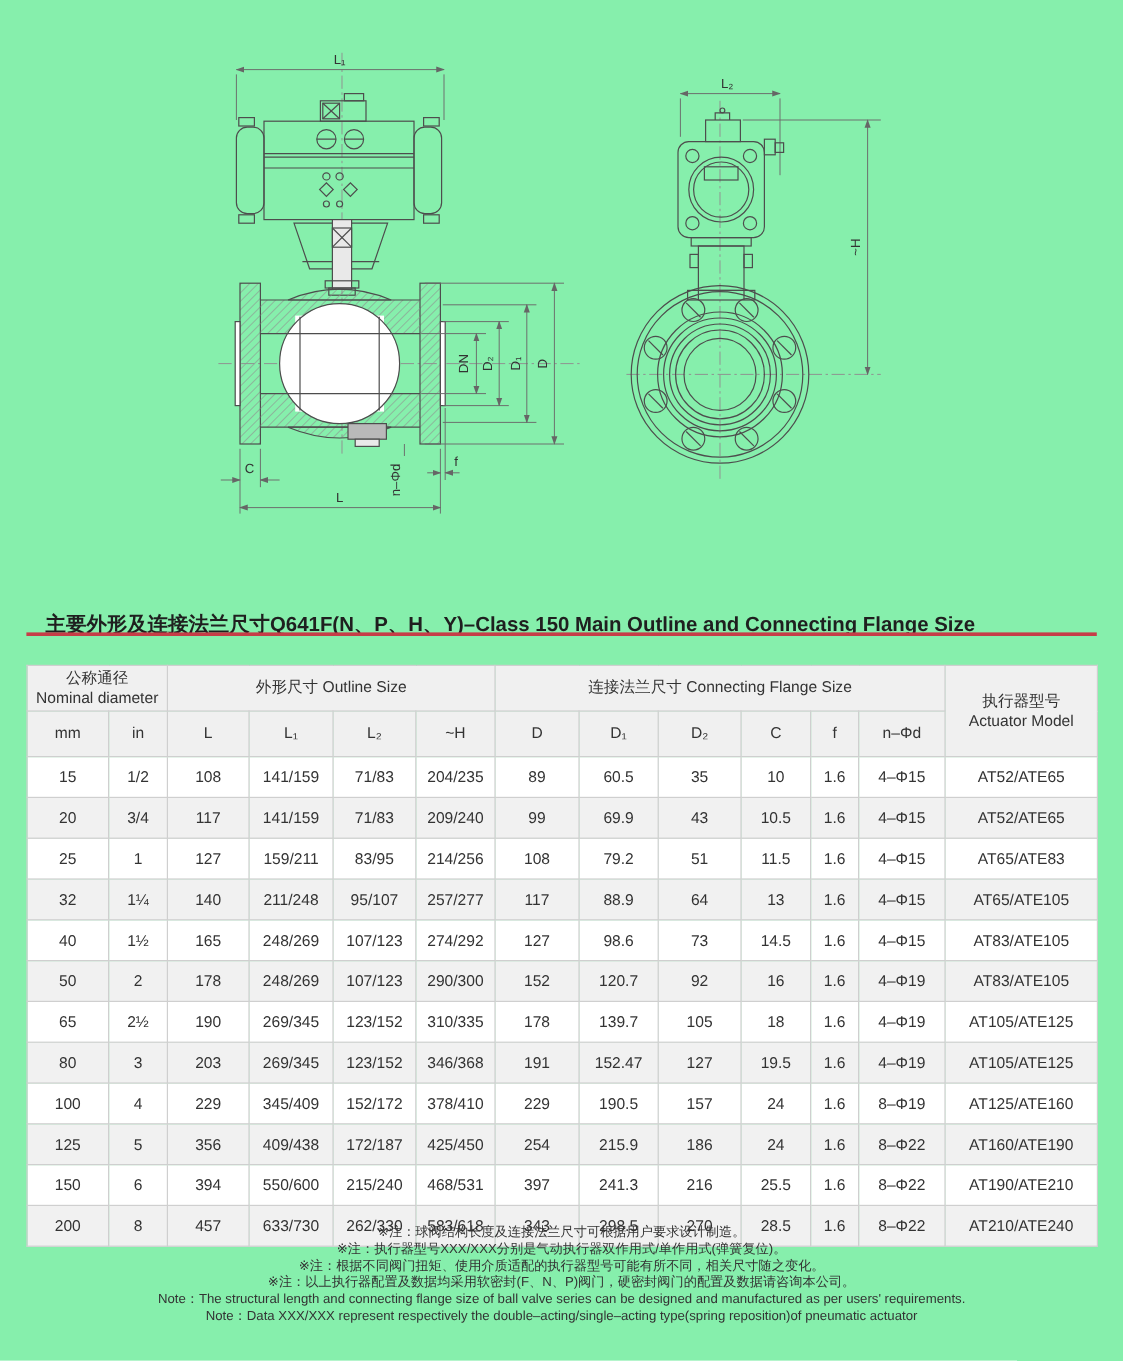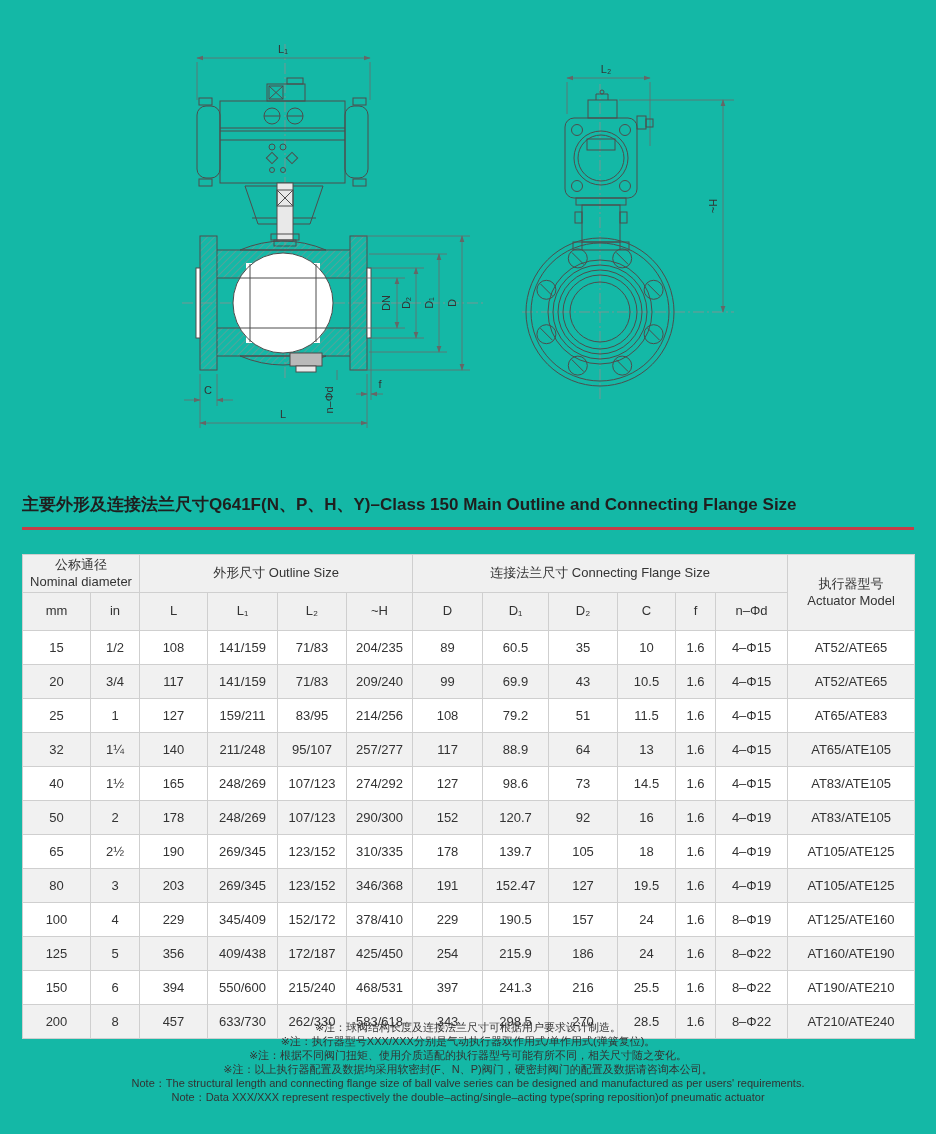--- a/index.html
+++ b/index.html
@@ -1,33 +1,33 @@
 <!DOCTYPE html>
 <html><head>
 <meta charset="utf-8">
 <style>
   html,body { margin:0; padding:0; background:#ffffff; }
   .page {
-    position:relative; width:936px; height:1134px; background:#14b8a6;
+    position:relative; width:936px; height:1134px; background:#86efac;
     font-family:"Liberation Sans","DejaVu Sans",sans-serif; color:#222; overflow:hidden;
   }
   
   svg.dwg { position:absolute; }
   svg.dwg .ln   { fill:none; stroke:#4d4d4d; stroke-width:1; }
   svg.dwg .dim  { fill:none; stroke:#6b6b6b; stroke-width:.8; }
   svg.dwg .cl   { fill:none; stroke:#8f8f8f; stroke-width:.8; stroke-dasharray:11 3 2 3; }
   svg.dwg .hatched { fill:url(#hatchF); stroke:#4d4d4d; stroke-width:1; }
   svg.dwg text { font:11px "Liberation Sans","DejaVu Sans",sans-serif; fill:#333; stroke:none; }
   svg.dwg .fillw { fill:#fff; }
   svg.dwg .fillg { fill:#b9b9b9; stroke:#4d4d4d; stroke-width:1; }
   svg.dwg .filll { fill:#e9e9e9; stroke:#4d4d4d; stroke-width:1; }
   #front-view { left:140px; top:28px; }
   #side-view  { left:520px; top:40px; }
   
-  .title { position:absolute; left:22px; top:493px; margin:0; font-size:17px; font-weight:bold; color:#1f1f1f; letter-spacing:0; }
+  .title { position:absolute; left:22px; top:493px; margin:16px; font-size:17px; font-weight:bold; color:#1f1f1f; letter-spacing:0; }
   .red-rule { position:absolute; left:22px; top:527px; width:892px; height:3px; background:#c63d47; }
   table.spec { position:absolute; left:22px; top:554px; width:892px; border-collapse:collapse; table-layout:fixed; font-size:13px; color:#333; }
   table.spec th, table.spec td { border:1px solid #cfcfcf; text-align:center; vertical-align:middle; padding:0; font-weight:normal; }
   table.spec thead th { background:#f0f0f0; height:37px; line-height:1.25; }
   table.spec tbody td { height:33px; background:#fff; }
   table.spec tbody tr:nth-child(even) td { background:#f1f1f1; }
   
   .notes { position:absolute; left:22px; top:1021px; width:892px; font-size:11px; line-height:13.9px; color:#333;text-align:center; }
   .notes p { margin:0; white-space:nowrap; }
 </style>

